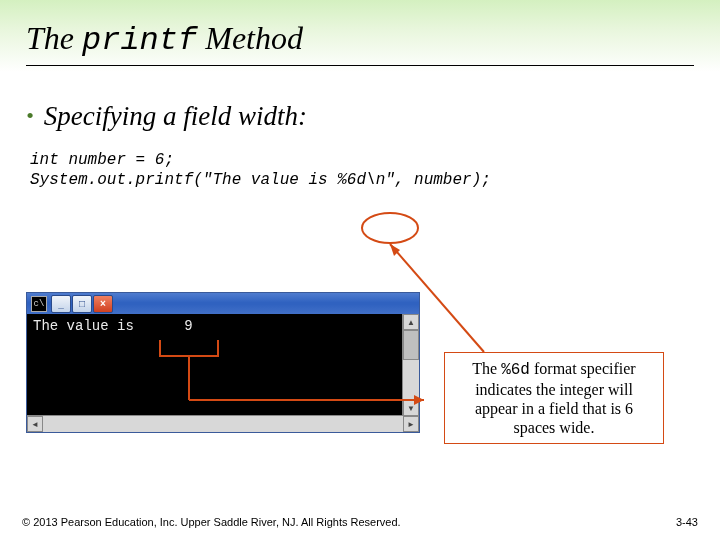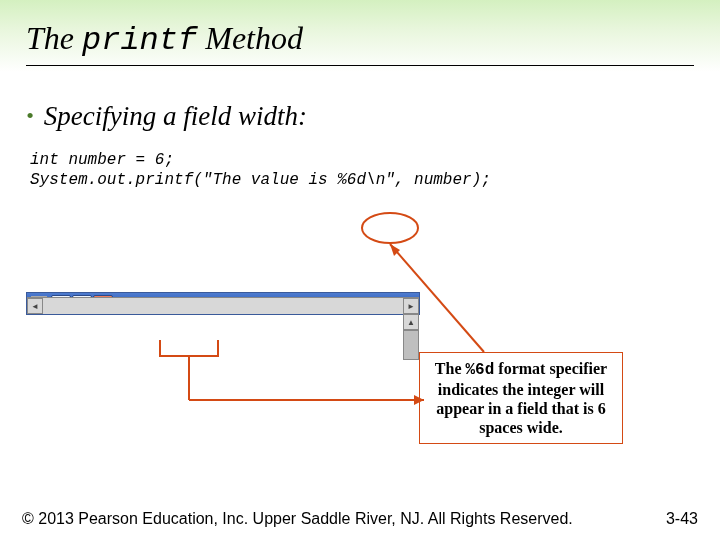--- a/index.html
+++ b/index.html
@@ -143,42 +143,42 @@
     position: absolute;
     left: 0; right: 0; bottom: 0;
     height: 16px;
     background: #d8d8d8;
     border-top: 1px solid #888;
     display: flex;
     justify-content: space-between;
   }
   .callout-box {
     position: absolute;
-    left: 419px;
+    left: 444px;
     top: 352px;
     width: 186px;
     border: 1.5px solid #d44a14;
     background: #fff;
     text-align: center;
     font-family: "Times New Roman", serif;
     font-size: 16px;
-    font-weight: bold;
+    font-weight: normal;
     line-height: 19px;
-    padding: 6px 8px;
+    padding: 6px 16px;
   }
   .callout-mono { font-family: "Courier New", monospace; }
   .footer {
     position: absolute;
     bottom: 12px;
     left: 22px;
     right: 22px;
     display: flex;
     justify-content: space-between;
     font-family: Arial, sans-serif;
-    font-size: 16px;
+    font-size: 11px;
     color: #000;
   }
   
   .annot {
     position: absolute;
     top: 0; left: 0;
     width: 720px; height: 540px;
     pointer-events: none;
     z-index: 5;
   }
@@ -207,20 +207,21 @@
 
 <div class="cmd-window">
   <div class="cmd-titlebar">
     <span class="cmd-icon">c\</span>
     <span class="cmd-btns">
       <span class="cmd-btn">_</span>
       <span class="cmd-btn">□</span>
       <span class="cmd-btn close">×</span>
     </span>
   </div>
+  <div class="cmd-body"><span>The value is</span>      <span>9</span></div>
   <div class="cmd-scrollbar-v">
     <div class="cmd-sb-btn">▲</div>
     <div class="thumb"></div>
     <div class="cmd-sb-btn down">▼</div>
   </div>
   <div class="cmd-scrollbar-h">
     <div class="cmd-sb-btn">◄</div>
     <div class="cmd-sb-btn">►</div>
   </div>
 </div>

